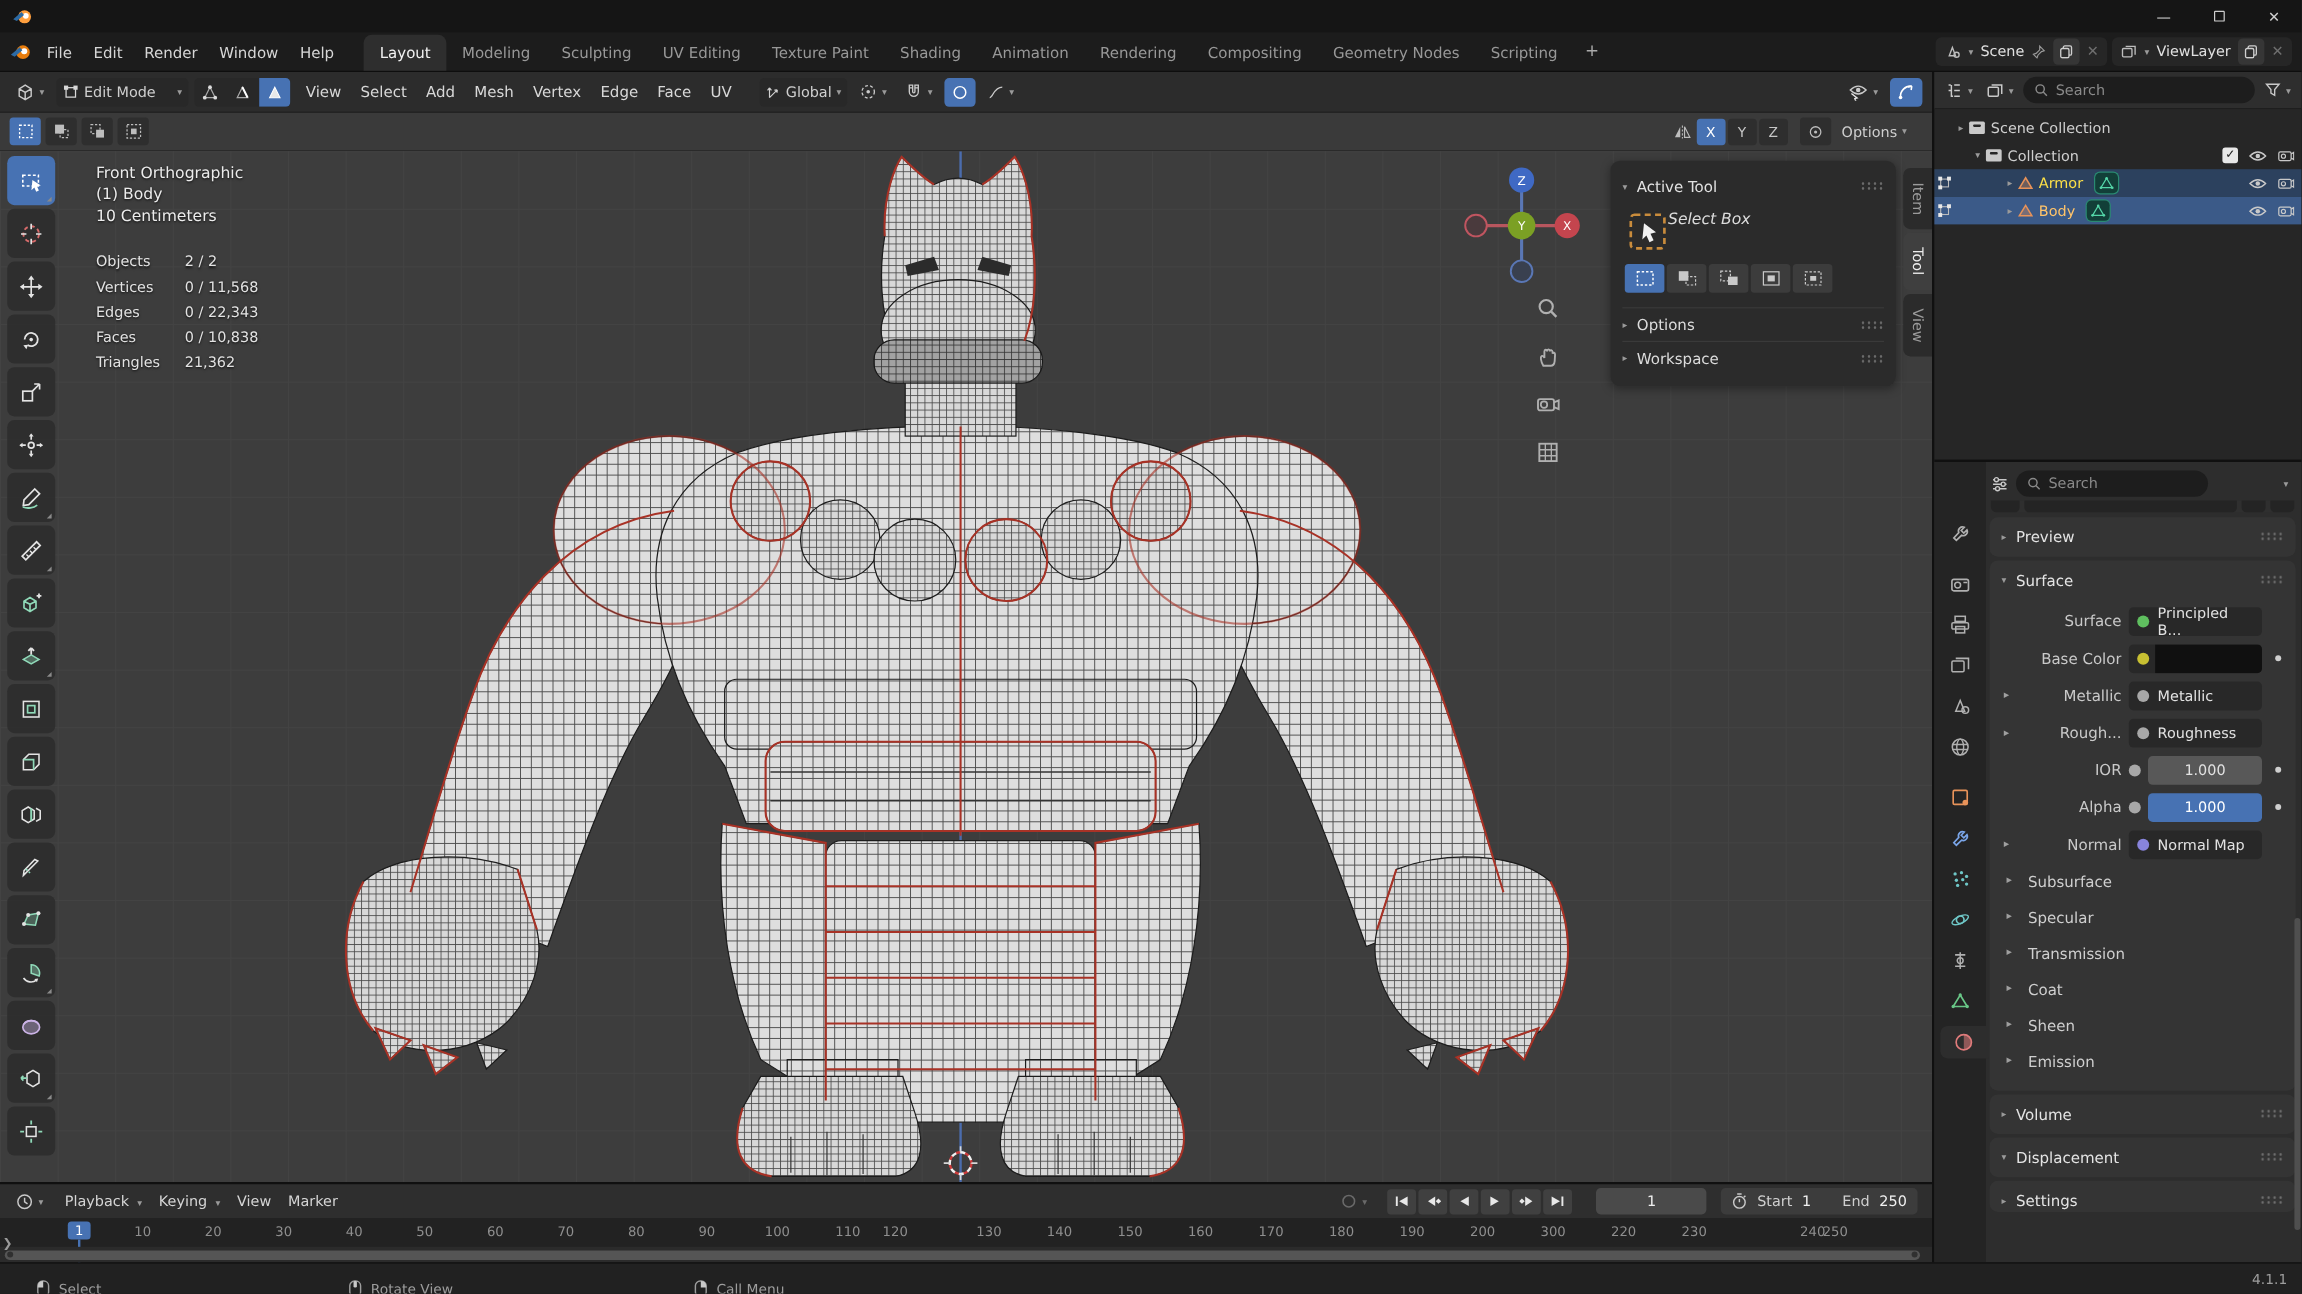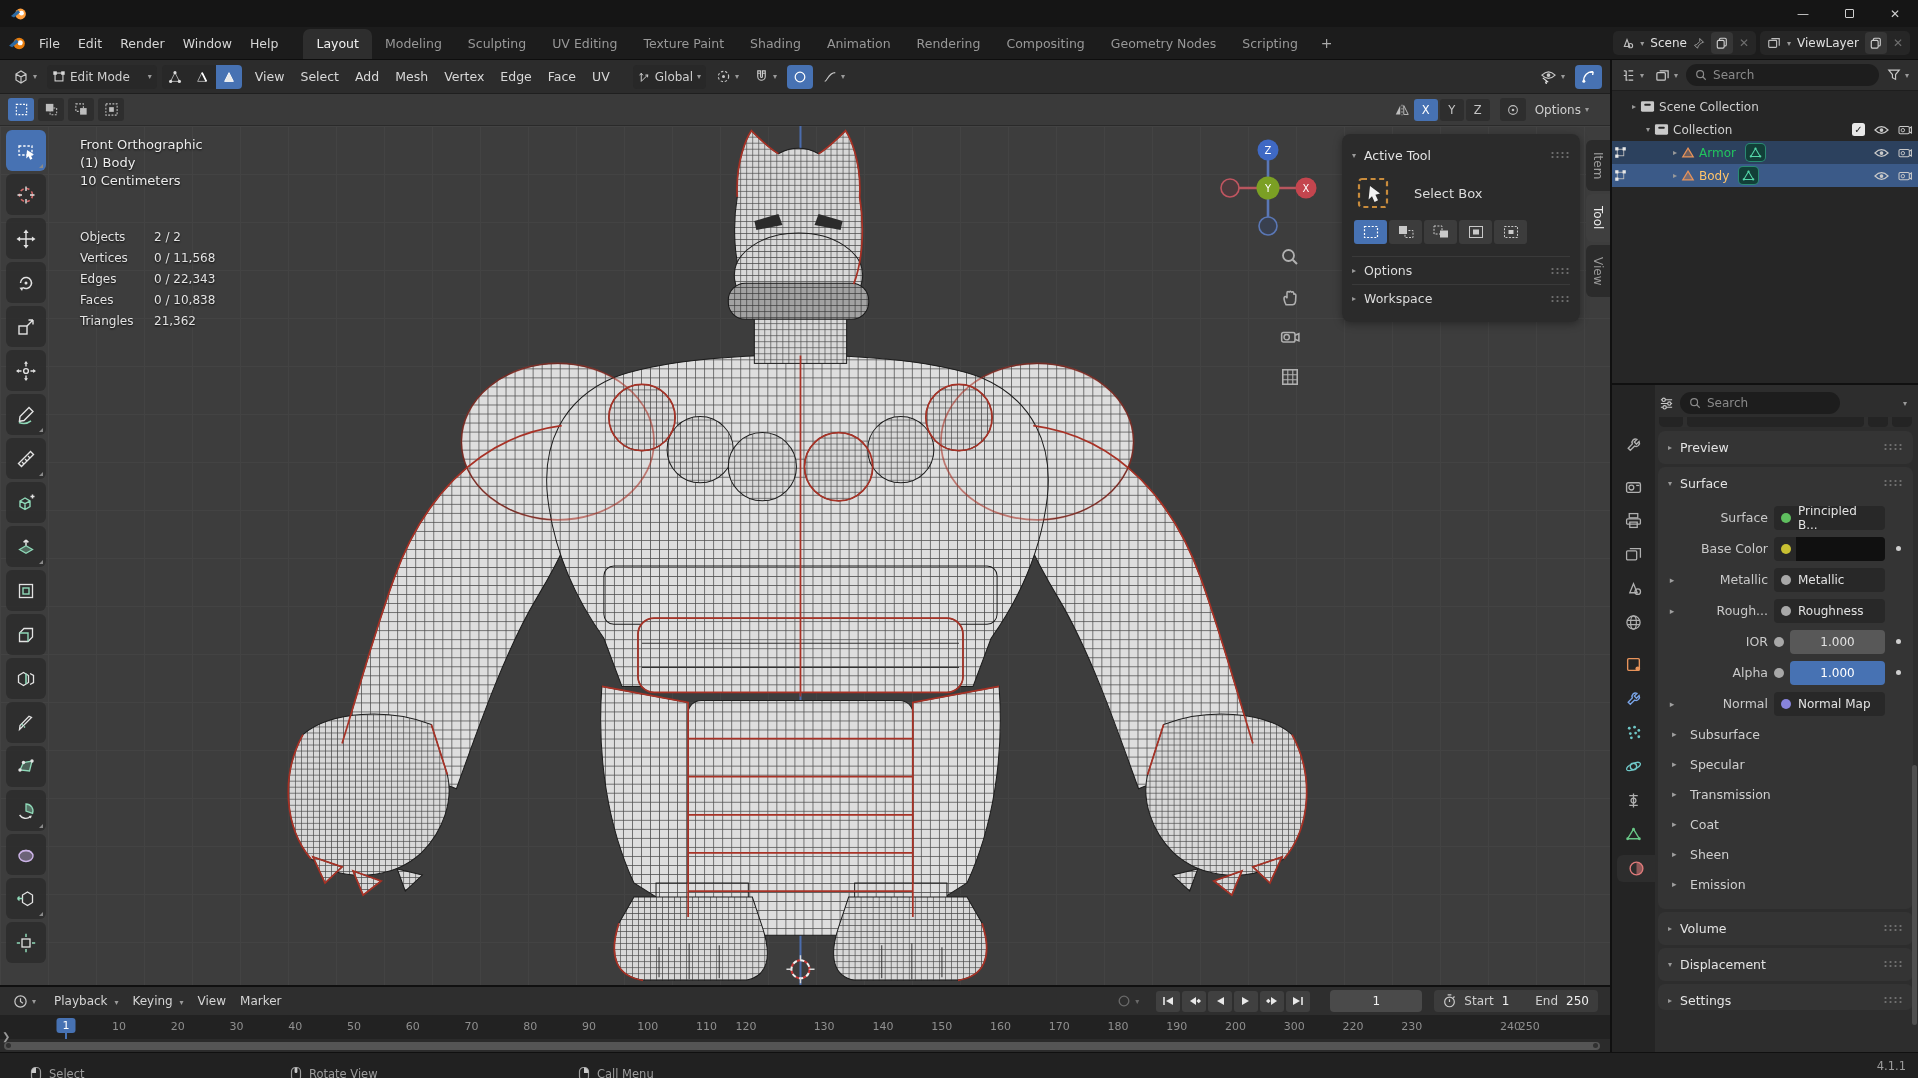--- a/index.html
+++ b/index.html
@@ -52,40 +52,40 @@
   .axis-btn.active { background:#4772b3; color:#fff; }
 
   
   .viewport { position:relative; flex:1; min-height:0; background:#3d3d3d;
     background-image:linear-gradient(#434343 1px,transparent 1px),linear-gradient(90deg,#434343 1px,transparent 1px);
     background-size:48px 48px; overflow:hidden; }
   .mesh-svg { position:absolute; inset:0; width:100%; height:100%; }
 
   .overlay-stats { position:absolute; left:80px; top:10px; text-shadow:0 1px 2px rgba(0,0,0,.8); pointer-events:none; }
   .overlay-stats .big { font-size:13px; color:#ececec; line-height:18px; }
-  .stats-table { margin-top:37px; font-size:12px; color:#e3e3e3; }
+  .stats-table { margin-top:18px; font-size:12px; color:#e3e3e3; }
   .stats-row { display:flex; line-height:21px; }
   .stats-row .lbl { width:74px; }
 
   
   .tool-shelf { position:absolute; left:6px; top:4px; display:flex; flex-direction:column; gap:3px; }
   .tool-btn { width:40px; height:41px; background:#2c2c2cdd; border-radius:6px; display:flex; align-items:center; justify-content:center; position:relative; }
   .tool-btn.active { background:#4772b3; }
   .tool-btn .corner { position:absolute; right:3px; bottom:3px; width:0; height:0; border-left:4px solid transparent; border-bottom:4px solid #8a8a8a; }
 
   
   .nav-gizmo { position:absolute; left:1216px; top:10px; width:104px; height:104px; }
   .nav-btns { position:absolute; left:1277px; top:118px; display:flex; flex-direction:column; gap:14px; }
   .nav-btn { width:26px; height:26px; display:flex; align-items:center; justify-content:center; opacity:.85; }
 
   
   .at-panel { position:absolute; left:1342px; top:8px; width:238px; background:#2a2a2aee; border-radius:8px; padding:8px 10px 10px; box-shadow:0 2px 8px rgba(0,0,0,.35); }
   .at-row { display:flex; align-items:center; gap:8px; color:#e2e2e2; font-size:12.5px; height:26px; }
   .grip { width:20px; height:8px; margin-left:auto; background-image:radial-gradient(#7e7e7e 1px,transparent 1.3px); background-size:5px 4px; opacity:.8; }
-  .at-tool { display:flex; align-items:center; gap:24px; margin:8px 0 10px 4px; }
+  .at-tool { display:flex; align-items:flex-start; gap:0; margin:8px 0 10px 4px;font-style:italic; }
   .at-modes { display:flex; gap:2px; margin:0 0 12px 2px; }
   .at-mode { width:33px; height:24px; background:#3c3c3c; border-radius:3px; display:flex; align-items:center; justify-content:center; }
   .at-mode.active { background:#4772b3; }
   .at-sec { display:flex; align-items:center; gap:8px; height:28px; color:#dcdcdc; font-size:12.5px; border-top:1px solid #3a3a3a; }
 
   
   .n-tabs { position:absolute; right:0; top:14px; display:flex; flex-direction:column; gap:3px; }
   .n-tab { writing-mode:vertical-rl; background:#2b2b2b; color:#9b9b9b; font-size:12px; padding:12px 5px; border-radius:6px 0 0 6px; }
   .n-tab.active { background:#3f3f3f; color:#ececec; }
 
@@ -110,21 +110,21 @@
 
   
   .outliner { height:325px; background:#262626; display:flex; flex-direction:column; border-bottom:2px solid #101010; }
   .ol-header { height:31px; background:#2e2e2e; display:flex; align-items:center; gap:5px; padding:0 6px; border-bottom:1px solid #1e1e1e; }
   .search-pill { flex:1; height:22px; background:#1d1d1d; border-radius:11px; display:flex; align-items:center; gap:6px; padding:0 9px; color:#8a8a8a; }
   .ol-rows { padding-top:4px; }
   .ol-row { height:23px; display:flex; align-items:center; gap:4px; padding-right:6px; position:relative; }
   .ol-row .name { font-size:12px; color:#cfcfcf; white-space:nowrap; }
   .ol-row.selected { background:#2c415e; }
   .ol-row.active-row { background:#3b5a88; }
-  .ol-row.selected .name { color:#22c55e; }
+  .ol-row.selected .name { color:#fde047; }
   .ol-row.active-row .name { color:#ffc46a; }
   .ol-icons { margin-left:auto; display:flex; gap:9px; align-items:center; }
   .checkbox { width:13px; height:13px; background:#e8e8e8; border-radius:2.5px; display:flex; align-items:center; justify-content:center; color:#1c1c1c; font-size:10px; font-weight:bold; }
   .meshdata-chip { width:19px; height:17px; border-radius:4px; background:#123f38; box-shadow:0 0 0 1px #2a8a72; display:flex; align-items:center; justify-content:center; }
 
   
   .props { flex:1; display:flex; min-height:0; background:#2d2d2d; }
   .props-tabs { width:43px; background:#242424; display:flex; flex-direction:column; align-items:center; padding-top:46px; gap:7px; }
   .ptab { width:34px; height:27px; display:flex; align-items:center; justify-content:center; border-radius:6px 0 0 6px; }
   .ptab.active { background:#2d2d2d; width:40px; margin-left:6px; }

